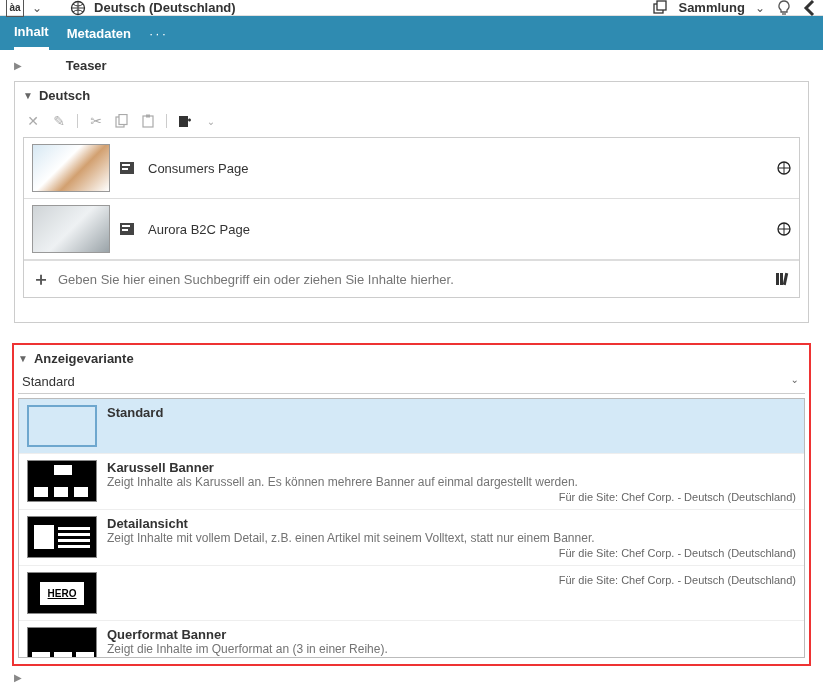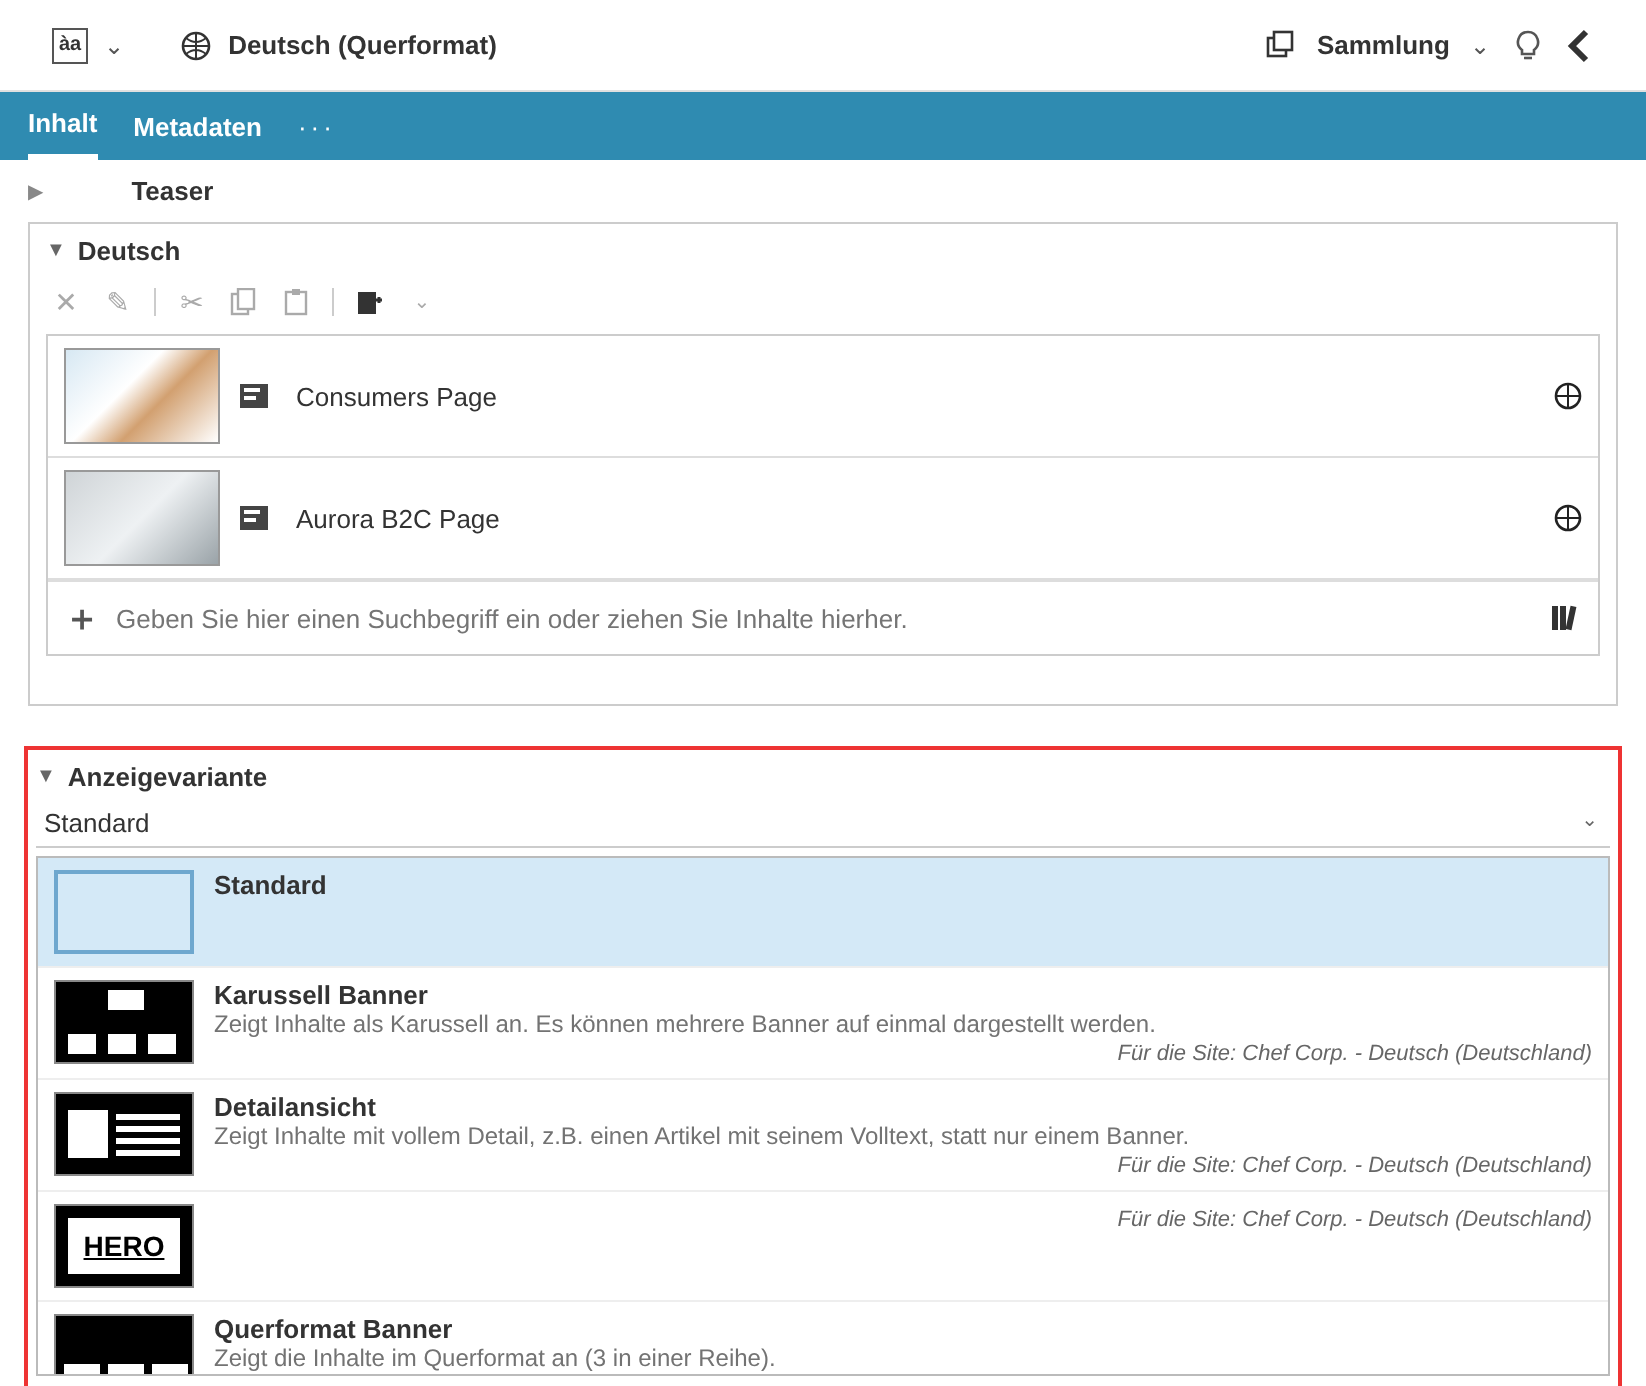--- a/index.html
+++ b/index.html
@@ -8,22 +8,22 @@
     font-family: Arial, Helvetica, sans-serif;
     font-size: 13px;
     color: #333;
     background: #fff;
     width: 823px;
   }
   
   .topbar {
     display: flex;
     align-items: center;
-    height: 46px;
-    padding: 0 26px;
+    height: 16px;
+    padding: 0 6px;
     border-bottom: 1px solid #e0e0e0;
     gap: 8px;
   }
   .icon-box {
     width: 18px; height: 18px;
     border: 1px solid #555;
     display: flex; align-items: center; justify-content: center;
     font-size: 10px;
     font-weight: bold;
   }
@@ -164,30 +164,30 @@
   }
   .opt .thumb2.detail:before{
     content:"";position:absolute;top:8px;left:6px;width:20px;height:24px;background:#fff;
   }
   .opt .thumb2.detail:after{
     content:"";position:absolute;top:10px;left:30px;width:32px;height:3px;background:#fff;
     box-shadow: 0 6px 0 #fff, 0 12px 0 #fff, 0 18px 0 #fff;
   }
   .opt .thumb2.hero { background:#000; }
   .opt .thumb2.hero span{
-    background:#fff; color:#000; font-weight:bold; font-size:14px; padding:6px 8px;text-decoration:underline;
+    background:#fff; color:#000; font-weight:bold; font-size:10px; padding:6px 8px;text-decoration:underline;
   }
   .opt .thumb2.quer:before{
     content:"";position:absolute;bottom:4px;left:4px;width:18px;height:12px;background:#fff;
     box-shadow: 22px 0 0 #fff, 44px 0 0 #fff;
   }
   .opt .txt { flex:1; display:flex; flex-direction:column; }
   .opt .ttl { font-weight:bold; font-size:13px; }
   .opt .desc { font-size:12px; color:#737373; }
-  .opt .meta { font-size:11px; font-style:italic; color:#666; text-align:right; margin-top:2px;}
+  .opt .meta { font-size:11px; color:#666; text-align:right; margin-top:2px;}
   
   .belowrow {
      display:flex; align-items:center;
      padding: 6px 14px;
      gap:8px;
      color:#888;
      font-size:10px;
   }
   svg { display:block; }
 </style>
@@ -197,21 +197,21 @@
 <div class="topbar">
   <div class="icon-box">àa</div>
   <span class="chev">⌄</span>
   <span style="width:12px"></span>
   <span>
     <svg width="16" height="16" viewBox="0 0 16 16">
         <circle cx="8" cy="8" r="6.5" fill="none" stroke="#333" stroke-width="1.3"></circle>
         <path d="M1.5 8 H14.5 M8 1.5 V14.5 M3 4 Q8 8 13 4 M3 12 Q8 8 13 12" stroke="#333" stroke-width="1" fill="none"></path>
       </svg>
   </span>
-  <span class="label">Deutsch (Querformat)</span>
+  <span class="label">Deutsch (Deutschland)</span>
   <span class="spacer"></span>
   <div class="right">
     <span>
       <svg width="16" height="16" viewBox="0 0 16 16">
           <rect x="2" y="4" width="9" height="9" fill="none" stroke="#333" stroke-width="1.3"></rect>
           <rect x="5" y="1" width="9" height="9" fill="#fff" stroke="#333" stroke-width="1.3"></rect>
         </svg>
     </span>
     <span class="label">Sammlung</span>
     <span class="chev">⌄</span>

